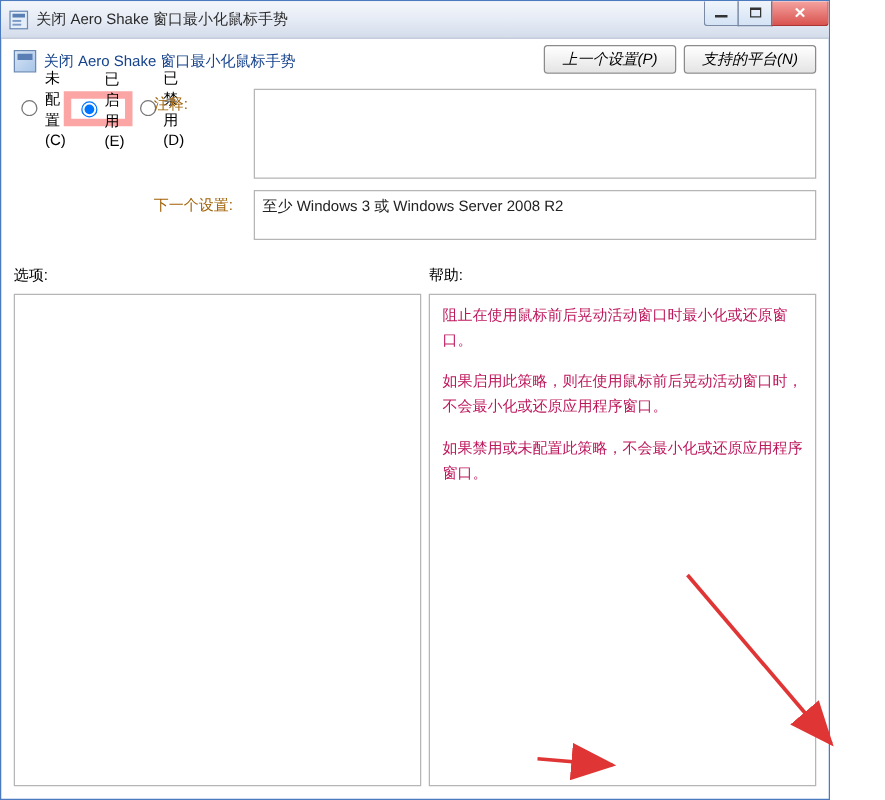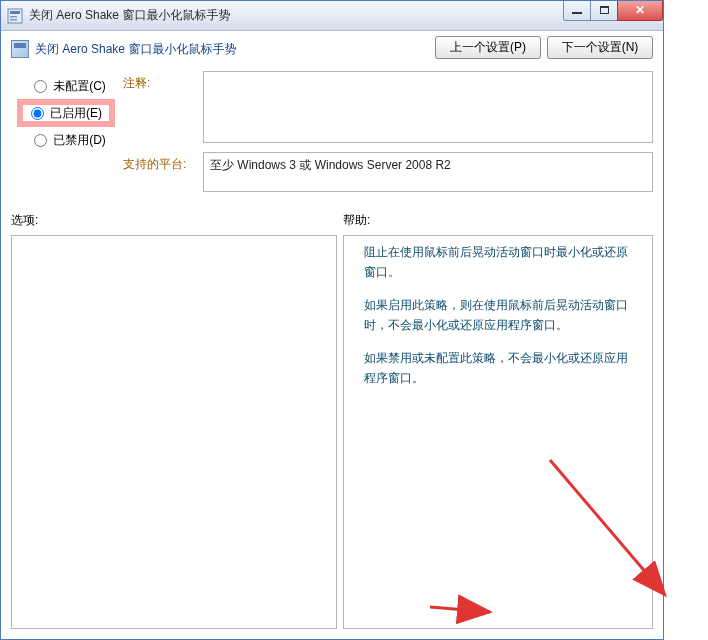--- a/index.html
+++ b/index.html
@@ -72,21 +72,21 @@
     width: 18px; height: 18px; margin-right: 6px;
     background: linear-gradient(135deg,#d6e4f5,#a8c5e8);
     border:1px solid #6a8ab5;
     position:relative;
   }
   .policy-icon::after{
     content:""; position:absolute; left:2px; top:2px; right:2px; height:5px;
     background:#5a7fb5;
   }
   .header-title { color: #15428b; flex: 1; }
-  .nav-buttons { display: flex; margin-top:-3px;}
+  .nav-buttons { display: flex; margin-top:-3px;font-style:italic;}
   .nav-btn {
     min-width: 106px;
     height: 23px;
     border: 1px solid #8b8b8b;
     border-radius: 3px;
     background: linear-gradient(to bottom, #ffffff, #e4e4e4);
     margin-left: 6px;
     display: flex; align-items: center; justify-content: center;
     padding: 0 8px;
     cursor: default;
@@ -94,23 +94,22 @@
   
   .settings-grid {
     display: grid;
     grid-template-columns: 112px 80px 1fr;
     grid-template-rows: auto auto;
     column-gap: 0;
     row-gap: 6px;
   }
   .radio-col {
     grid-column: 1; grid-row: 1 / span 2;
-    display: flex; flex-direction: column;
+    display: flex; flex-direction: row;
     padding-top: 2px;
-    align-items: center;
   }
   .radio-item {
     display: flex; align-items: center;
     height: 26px;
     padding-left: 2px;
   }
   .radio-item input { margin: 0 6px 0 4px; }
   .radio-highlight {
     border: 6px solid #fca5a5;
     width: 98px;
@@ -156,23 +155,23 @@
   .lower-headers .h2 { flex: 1; }
   .lower-panes {
     flex: 1;
     display: flex;
     min-height: 0;
   }
   .pane {
     border: 1px solid #b5b5b5;
     background: #fff;
     overflow-y: scroll;
-    padding: 6px 20px;
+    padding: 6px 10px;
     line-height: 1.7;
-    color: #0c4a6e;
+    color: #be185d;
   }
   .pane-left { width: 326px; margin-right: 6px; }
   .pane-right { flex: 1; }
   .pane-right p { margin: 0 0 12px 0; }
   
   .bottom-bar {
     height: 42px;
     display: flex;
     align-items: center;
     justify-content: flex-end;
@@ -229,21 +228,21 @@
     </div>
   </div>
 
   <div class="content">
 
     <div class="header-row">
       <span class="policy-icon"></span>
       <span class="header-title">关闭 Aero Shake 窗口最小化鼠标手势</span>
       <div class="nav-buttons">
         <div class="nav-btn">上一个设置(P)</div>
-        <div class="nav-btn">下一个设置(N)</div>
+        <div class="nav-btn">支持的平台(N)</div>
       </div>
     </div>
 
     <div class="settings-grid">
       <div class="radio-col">
         <label class="radio-item">
           <input type="radio" name="state" style="">
           <span>未配置(C)</span>
         </label>
         <div class="radio-highlight">
@@ -256,21 +255,21 @@
           <input type="radio" name="state" style="">
           <span>已禁用(D)</span>
         </label>
       </div>
 
       <div class="label-cell" style="grid-row:1;">注释:</div>
       <div class="field-cell" style="grid-row:1;">
         <textarea class="comment-box" style=""></textarea>
       </div>
 
-      <div class="label-cell" style="grid-row:2;">支持的平台:</div>
+      <div class="label-cell" style="grid-row:2;">下一个设置:</div>
       <div class="field-cell" style="grid-row:2;">
         <div class="platform-box">
           <span>至少 Windows 3 或 Windows Server 2008 R2</span>
         </div>
       </div>
     </div>
 
     <div class="lower">
       <div class="lower-headers">
         <div class="h1">选项:</div>

